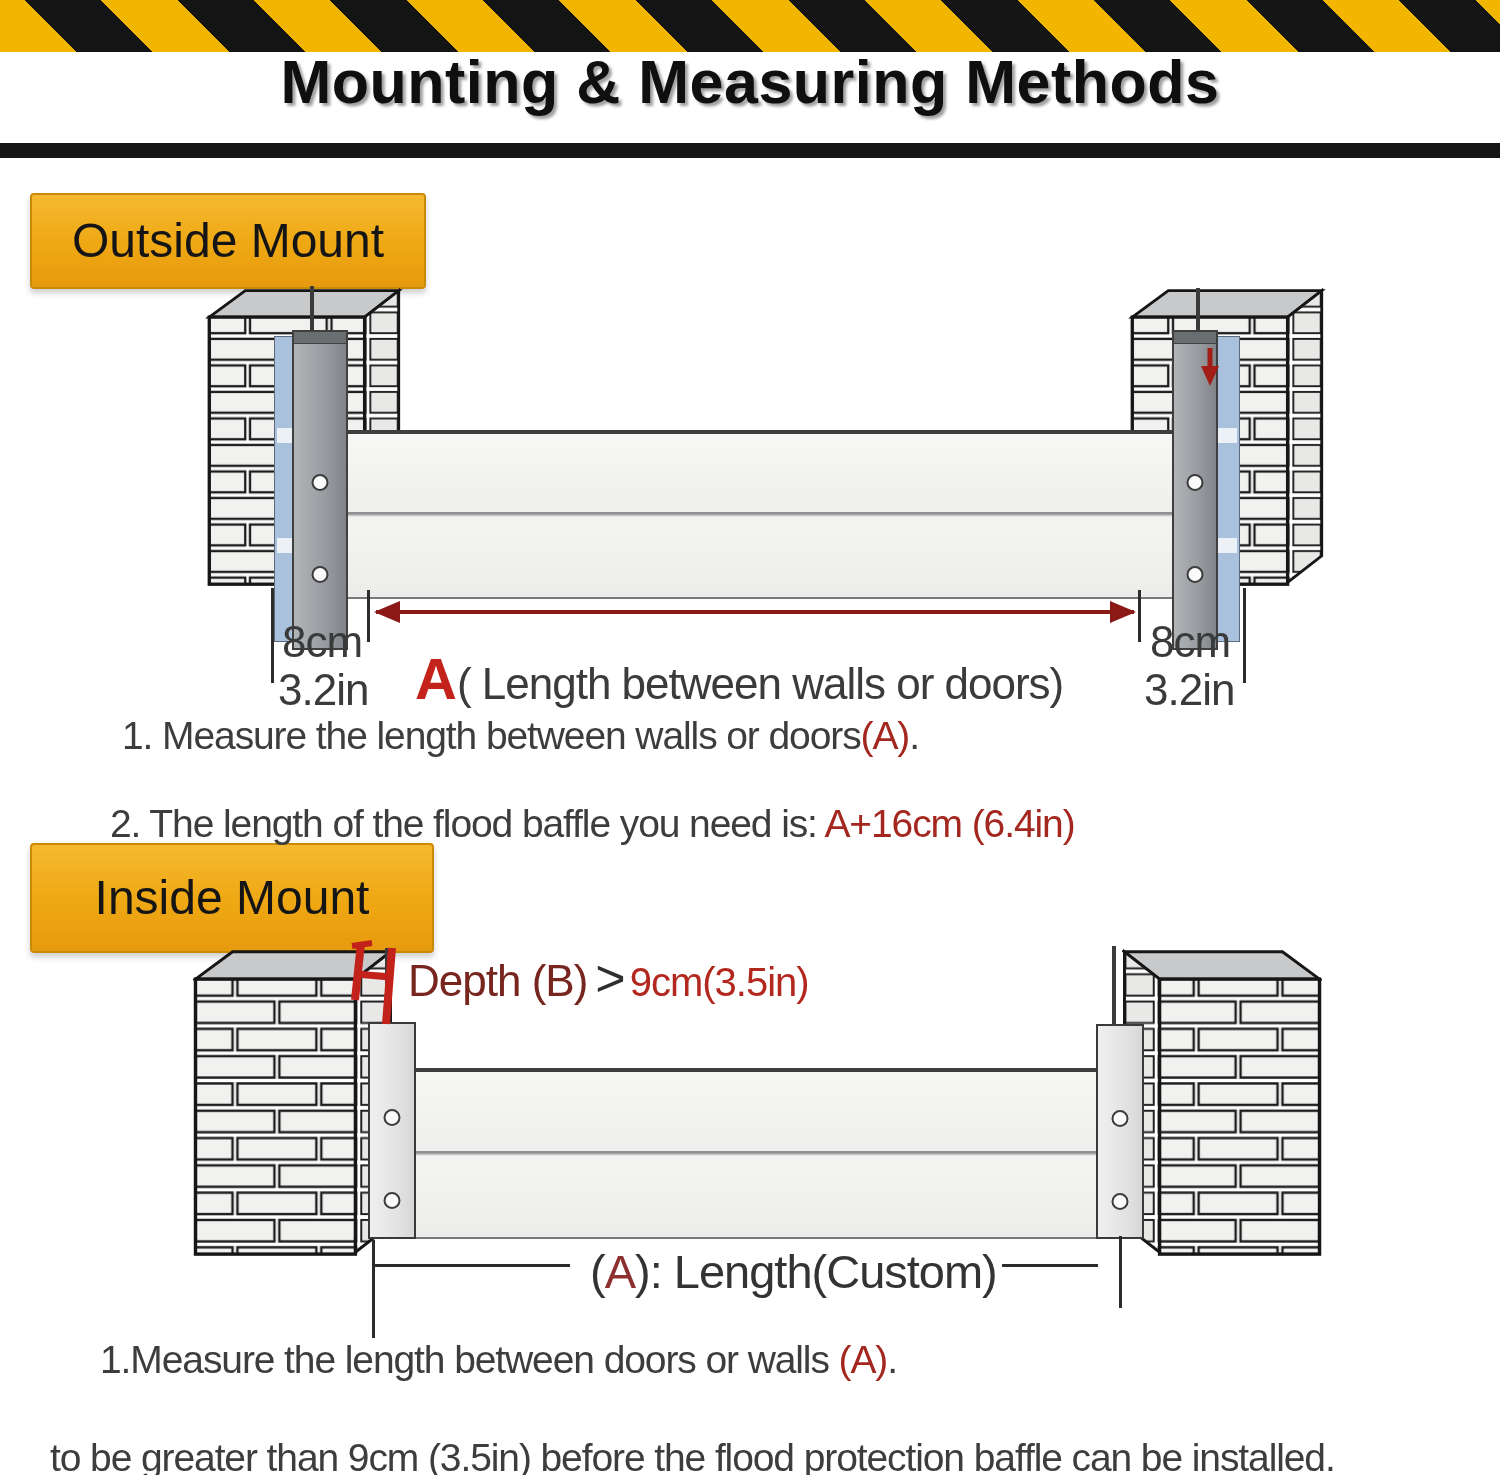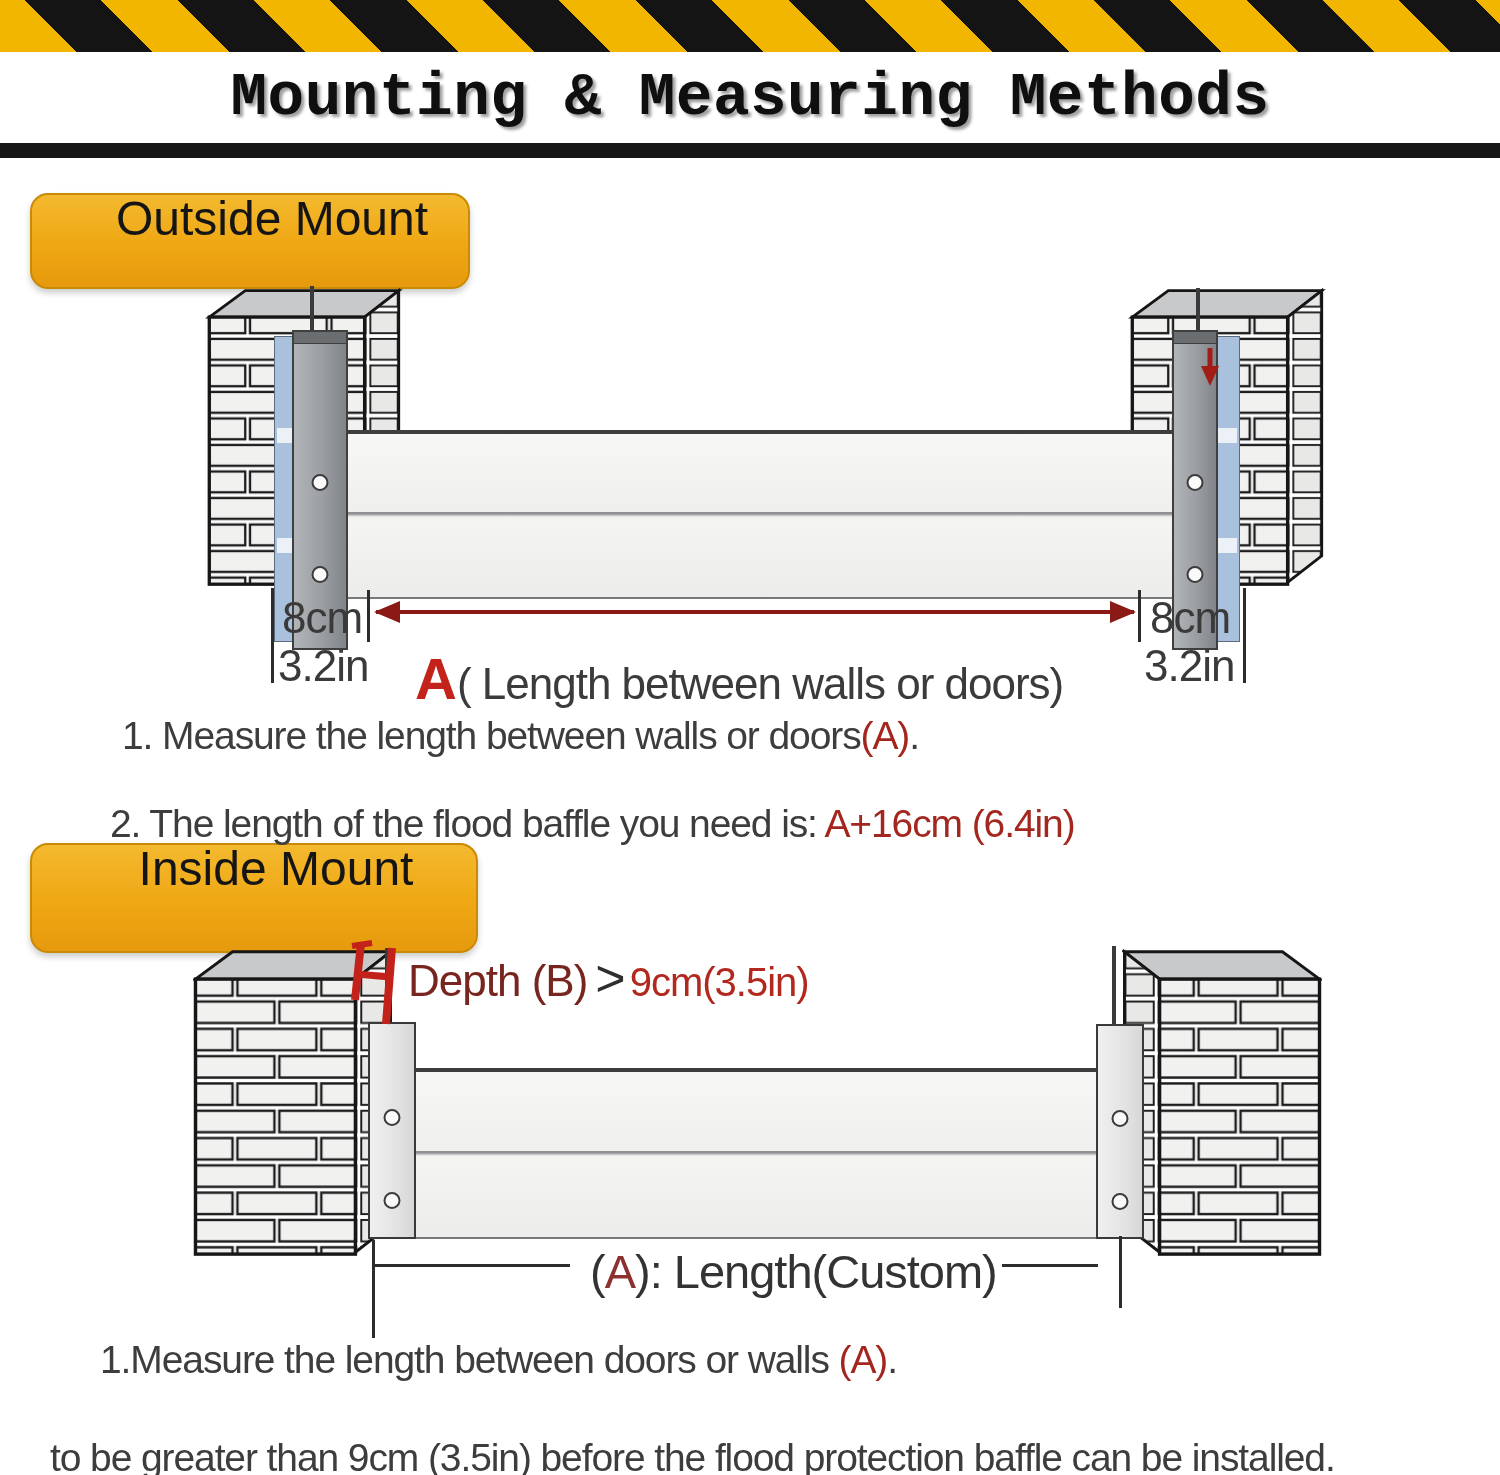--- a/index.html
+++ b/index.html
@@ -7,34 +7,34 @@
     position:relative; width:1500px; height:1475px; background:#ffffff;
     font-family:"Liberation Sans", sans-serif; overflow:hidden;
   }
   .abs { position:absolute; }
 
   
   .stripes {
     left:0; top:0; width:100%; height:52px;
     background:repeating-linear-gradient(45deg,#F2B600 0 54px,#141414 54px 108px);
   }
-  .title-band { left:0; top:52px; width:100%; height:90px; display:flex; align-items:center; justify-content:center;font-family:Liberation Mono, monospace; }
+  .title-band { left:0; top:52px; width:100%; height:90px; display:flex; align-items:flex-start; justify-content:center; }
   .page-title {
     font-size:61px; font-weight:bold; color:#0f0f0f; letter-spacing:0.5px; line-height:1;
     text-shadow:3px 3px 3px rgba(0,0,0,0.38), -1px -1px 0 rgba(255,255,255,0.7);
   }
   .banner-bar { left:0; top:143px; width:100%; height:15px; background:#161616; }
 
   
   .badge {
     background:linear-gradient(180deg,#F4B92F 0%,#EFA713 55%,#E69A0E 100%);
-    border:2px solid #c98a05; border-radius:18px;
-    display:flex; align-items:flex-start; justify-content:center;
+    border:2px solid #c98a05; border-radius:4px;
+    display:flex; align-items:center; justify-content:center;
     font-size:48px; color:#151515; box-shadow:0 4px 6px rgba(0,0,0,0.20);
-    letter-spacing:0px; line-height:1;padding-left:44px;
+    letter-spacing:0px; line-height:1;
   }
   #badge-outside { left:30px; top:193px; width:392px; height:92px; }
   #badge-inside  { left:30px; top:843px; width:400px; height:106px; }
 
   
   .pillar { position:absolute; z-index:1; }
   .flip { transform:scaleX(-1); }
 
   
   .gasket { position:absolute; background:#A9C1DC; border:1.5px solid #5d6b7c; z-index:3; }
@@ -64,21 +64,21 @@
   .baffle {
     position:absolute; z-index:2;
     background:linear-gradient(180deg,#F7F7F5 0%,#EFEFED 46%,#F4F4F2 54%,#ECECEA 100%);
     border:2px solid #77797b; border-top:4px solid #3c3e40;
   }
   .baffle .seam { position:absolute; left:0; right:0; top:48%; height:5px;
     background:linear-gradient(180deg,#8d8f91 35%,#f6f6f4 100%); }
 
   
   .tick { position:absolute; width:3px; background:#2c2c2c; z-index:5; }
-  .dim-label { position:absolute; font-size:44px; letter-spacing:-1px; color:#3a3a3a; line-height:1; z-index:5; white-space:nowrap; }
+  .dim-label { position:absolute; font-size:44px; letter-spacing:-1px; color:#3a3a3a; line-height:1; z-index:5; white-space:nowrap;margin-top:24px; }
   .dim-arrow { position:absolute; height:4px; background:#8B1A17; z-index:5; }
   .dim-arrow::before, .dim-arrow::after { content:""; position:absolute; top:-9px; border-top:11px solid transparent; border-bottom:11px solid transparent; }
   .dim-arrow::before { left:-2px;  border-right:26px solid #8B1A17; }
   .dim-arrow::after  { right:-2px; border-left:26px solid #8B1A17; }
 
   .span-label { position:absolute; display:flex; align-items:baseline; z-index:5; white-space:nowrap; }
   .span-a    { font-size:58px; font-weight:bold; color:#C3231B; line-height:1; }
   .span-rest { font-size:44px; color:#3b3b3b; letter-spacing:-1px; line-height:1;margin-top:36px; }
 
   .instr { position:absolute; font-size:39px; letter-spacing:-1.1px; color:#3d3d3d; line-height:1.05; white-space:nowrap; z-index:5;text-align:center; }

